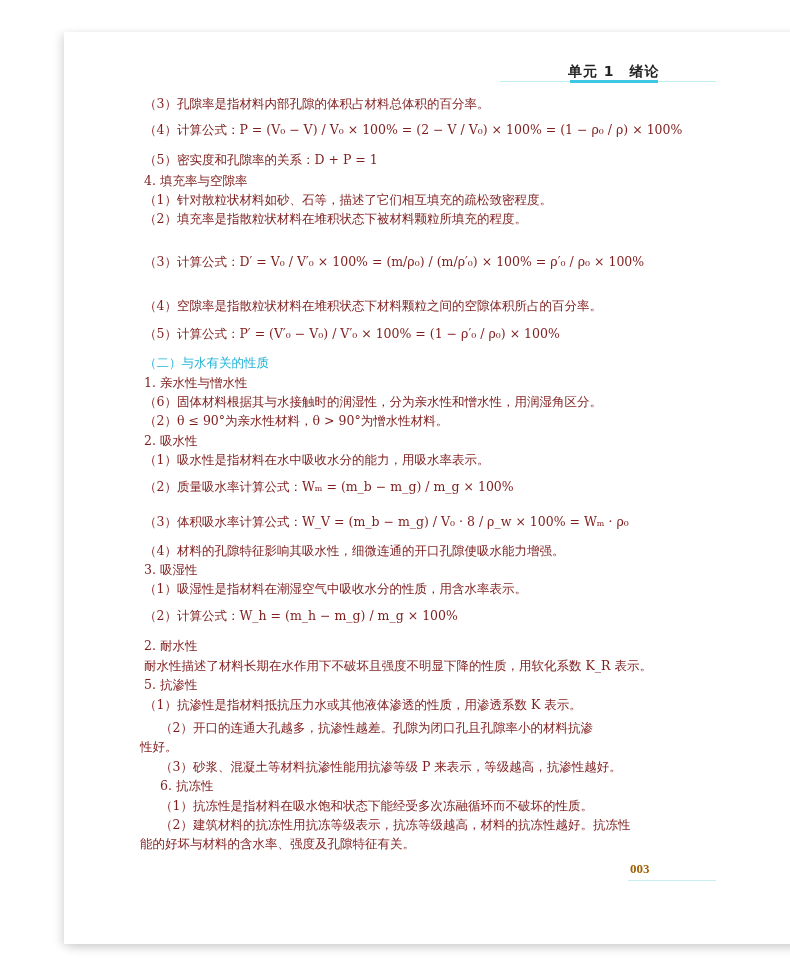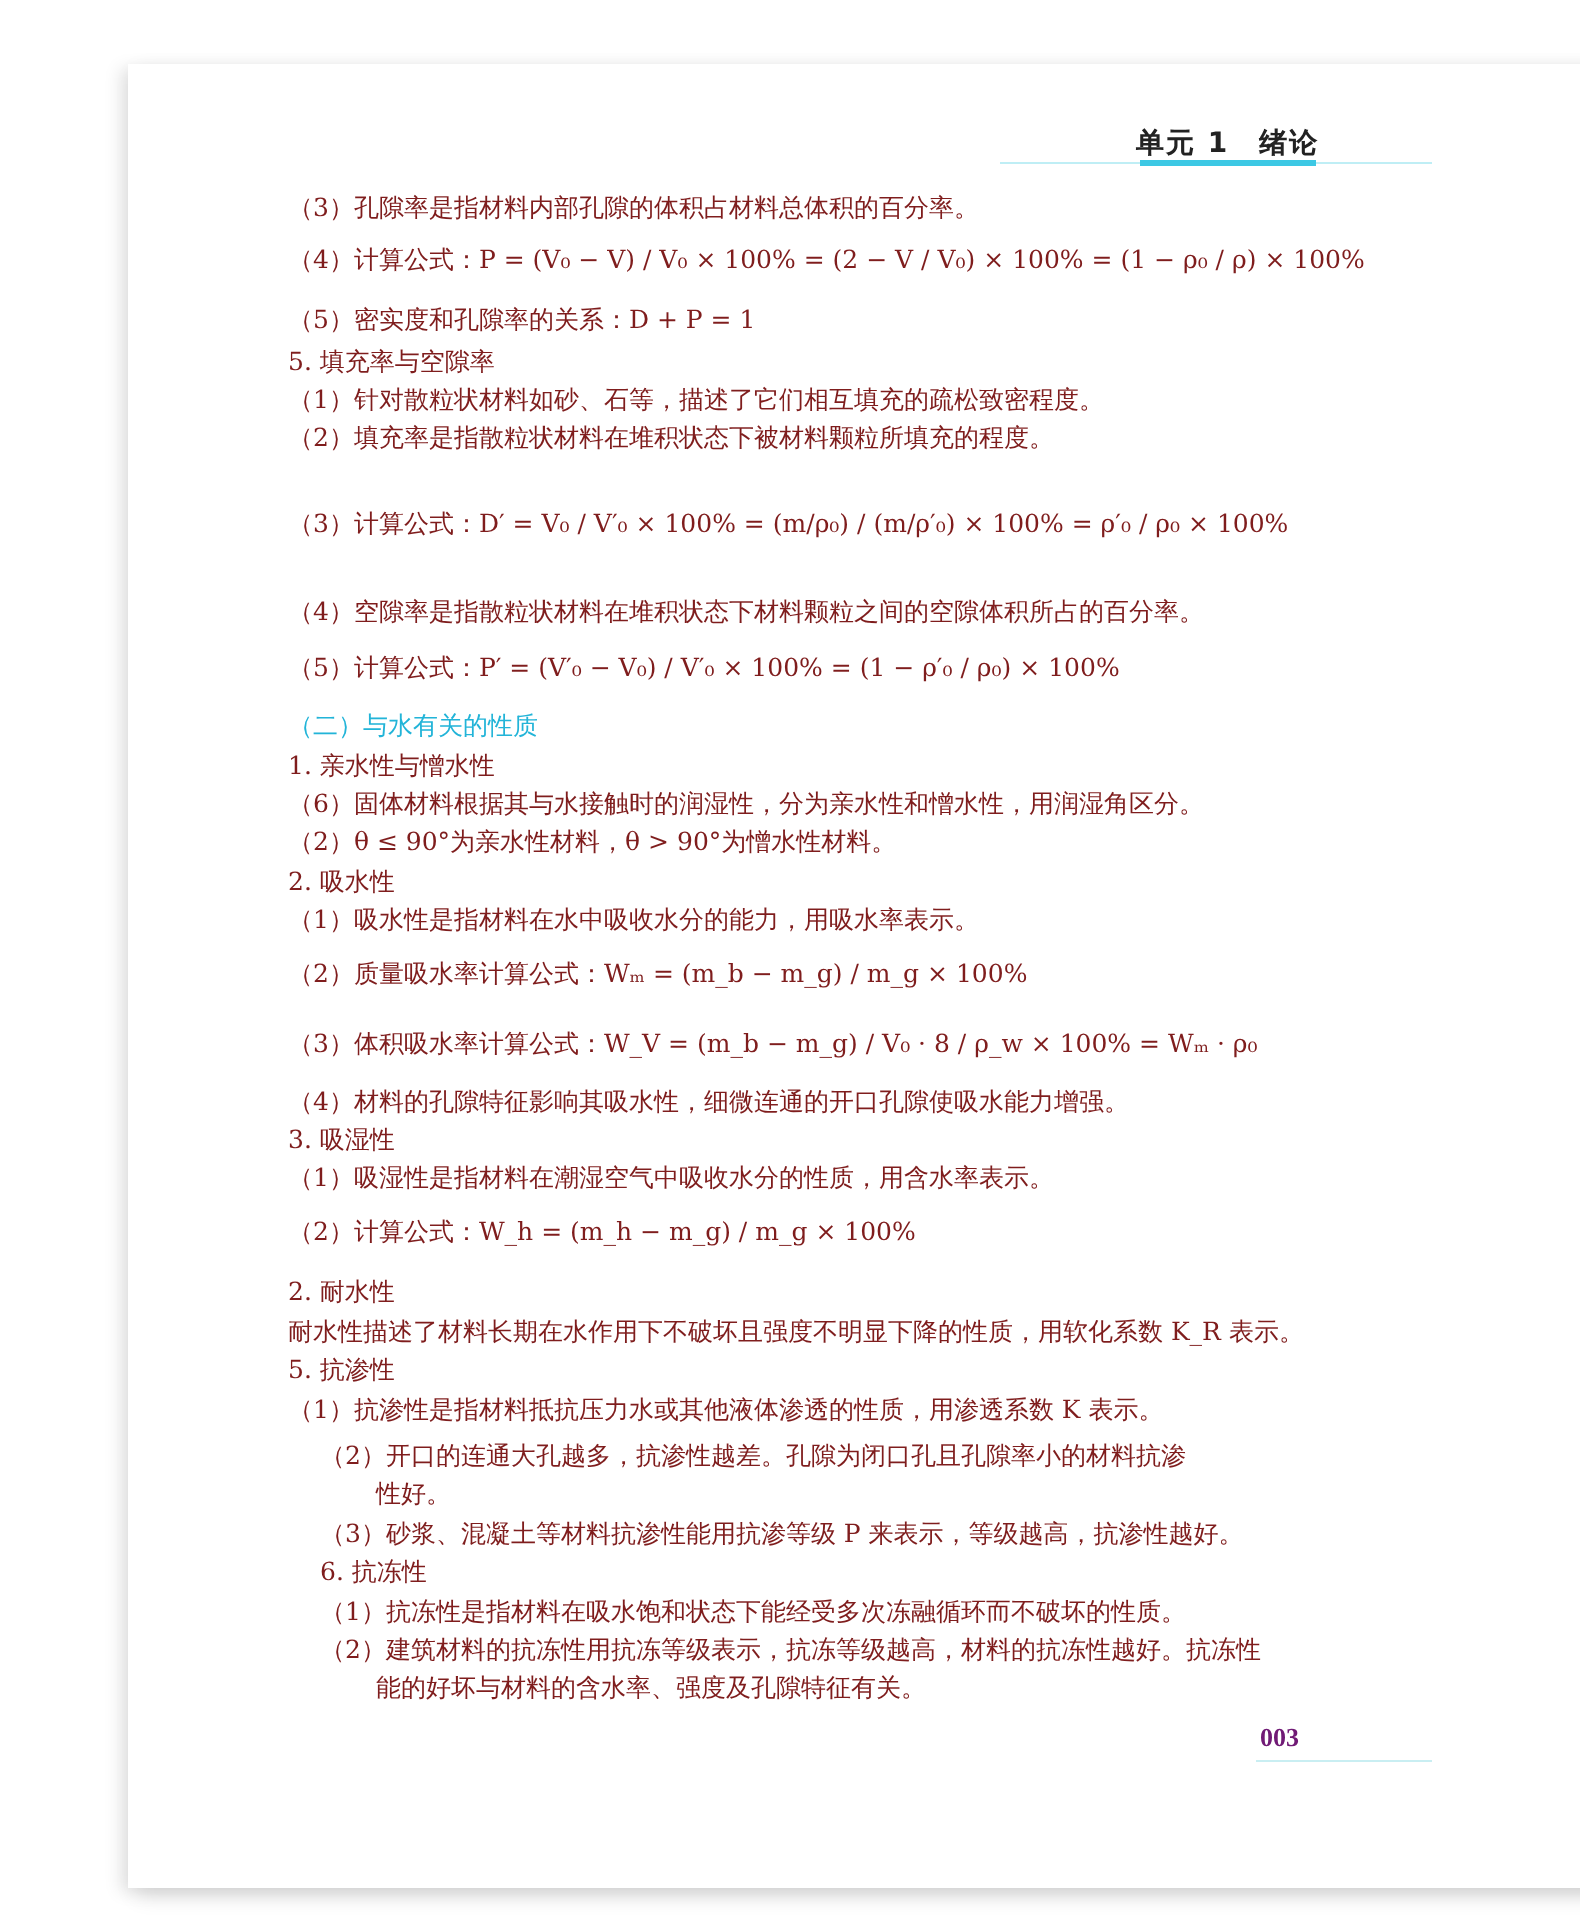--- a/index.html
+++ b/index.html
@@ -20,41 +20,41 @@
   }
   .hdr-title {
     position:absolute; left:504px; top:31px; font-size:14px; font-weight:bold; color:#222;
     letter-spacing:1px; font-family:"DejaVu Sans","Liberation Sans",sans-serif;
   }
   .content { position:absolute; left:0; top:0; width:100%; }
   .ln {
     position:absolute; left:80px; font-size:12.5px; line-height:16px; white-space:nowrap; color:#7f1d1d;
   }
   .ln.indent { left:96px; }
-  .ln.wrap { left:80px;margin-left:48px; }
+  .ln.wrap { left:80px; }
   .sec { color:#22b4d8; font-weight:normal; font-family:"DejaVu Sans","Liberation Sans",sans-serif; }
   .pno {
-    position:absolute; left:566px; top:829px; font-size:13px; font-weight:bold; color:#701a75;
+    position:absolute; left:566px; top:829px; font-size:13px; font-weight:bold; color:#a16207;
     font-family:"Liberation Serif","DejaVu Serif",serif;
   }
   .pno-line { position:absolute; left:564px; top:848px; width:88px; height:1px; background:#c9eef2; }
 </style>
 </head>
 <body>
 
 <div class="page">
   <div class="hdr-line"></div>
   <div class="hdr-thick"></div>
   <div class="hdr-title">单元 1　绪论</div>
 
   <div class="content">
     <div class="ln" style="top:64px">（3）孔隙率是指材料内部孔隙的体积占材料总体积的百分率。</div>
     <div class="ln" style="top:90px">（4）计算公式：P = (V₀ − V) / V₀ × 100% = (2 − V / V₀) × 100% = (1 − ρ₀ / ρ) × 100%</div>
     <div class="ln" style="top:120px">（5）密实度和孔隙率的关系：D + P = 1</div>
-    <div class="ln" style="top:141px">5. 填充率与空隙率</div>
+    <div class="ln" style="top:141px">4. 填充率与空隙率</div>
     <div class="ln" style="top:160px">（1）针对散粒状材料如砂、石等，描述了它们相互填充的疏松致密程度。</div>
     <div class="ln" style="top:179px">（2）填充率是指散粒状材料在堆积状态下被材料颗粒所填充的程度。</div>
     <div class="ln" style="top:222px">（3）计算公式：D′ = V₀ / V′₀ × 100% = (m/ρ₀) / (m/ρ′₀) × 100% = ρ′₀ / ρ₀ × 100%</div>
     <div class="ln" style="top:266px">（4）空隙率是指散粒状材料在堆积状态下材料颗粒之间的空隙体积所占的百分率。</div>
     <div class="ln" style="top:294px">（5）计算公式：P′ = (V′₀ − V₀) / V′₀ × 100% = (1 − ρ′₀ / ρ₀) × 100%</div>
     <div class="ln sec" style="top:323px">（二）与水有关的性质</div>
     <div class="ln" style="top:343px">1. 亲水性与憎水性</div>
     <div class="ln" style="top:362px">（6）固体材料根据其与水接触时的润湿性，分为亲水性和憎水性，用润湿角区分。</div>
     <div class="ln" style="top:381px">（2）θ ≤ 90°为亲水性材料，θ &gt; 90°为憎水性材料。</div>
     <div class="ln" style="top:401px">2. 吸水性</div>

